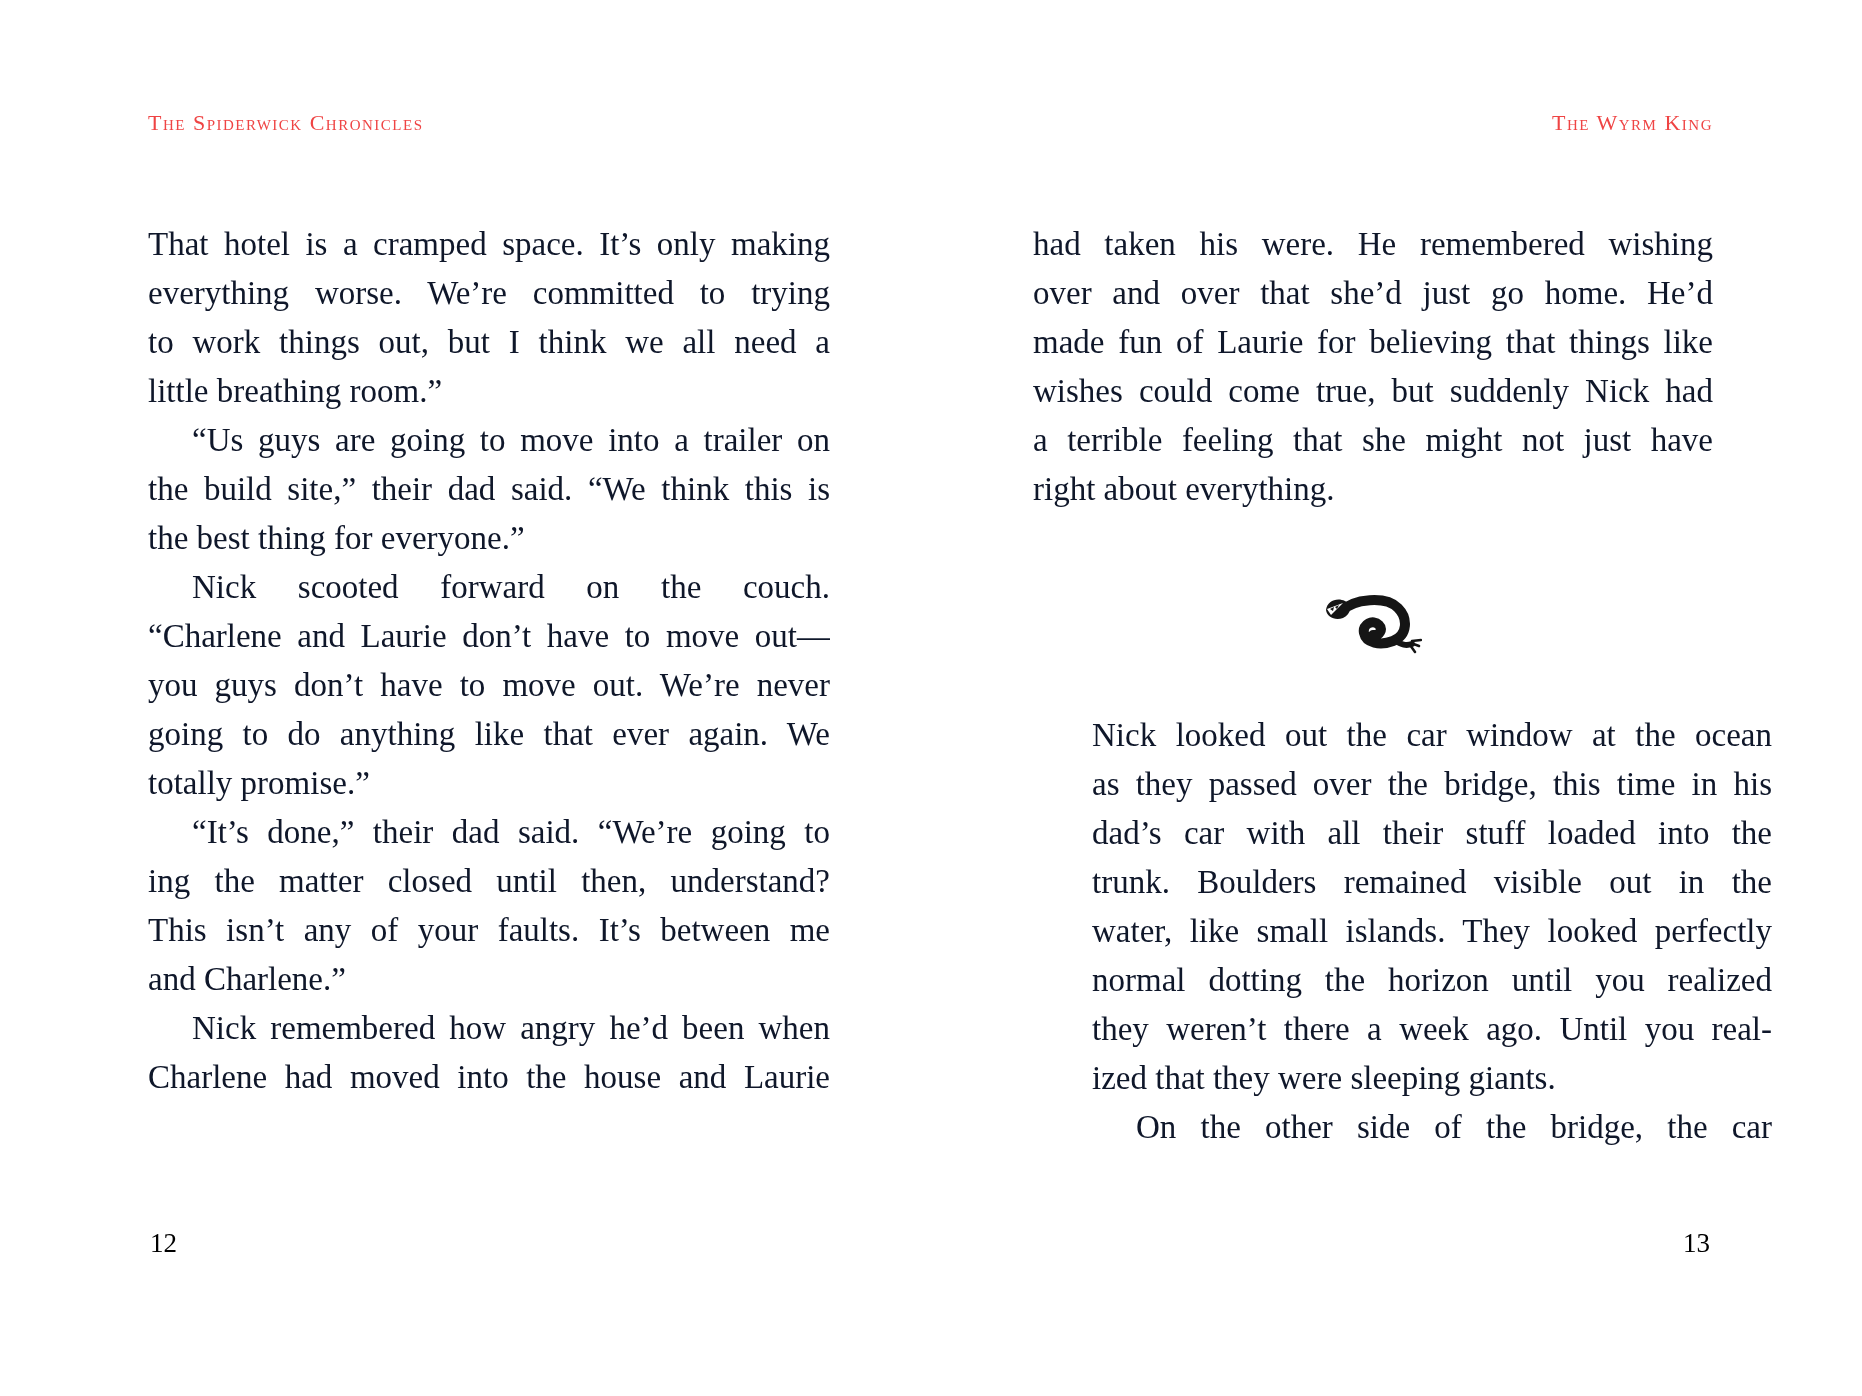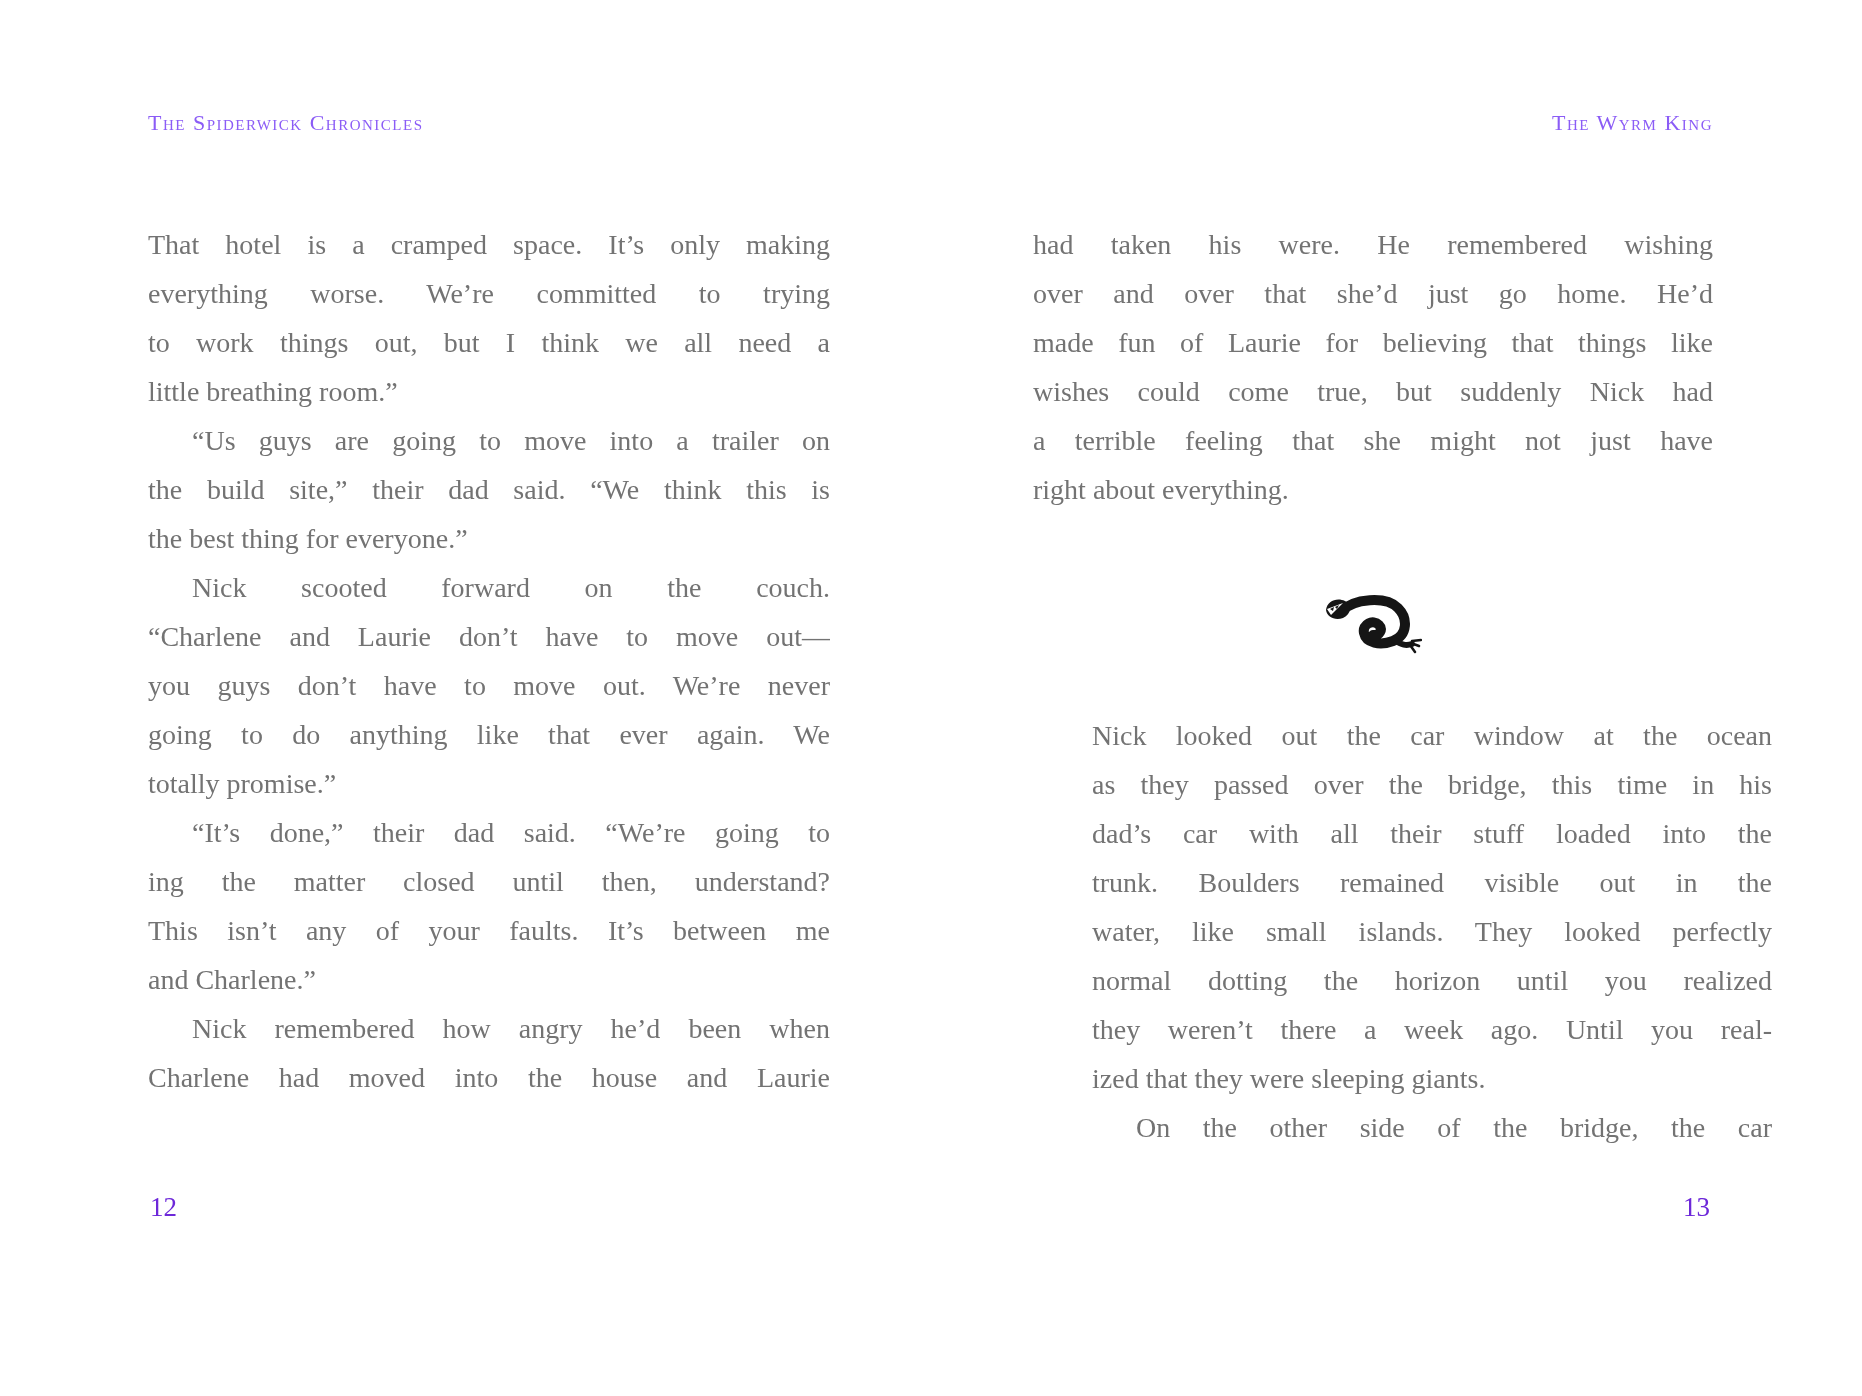--- a/index.html
+++ b/index.html
@@ -15,54 +15,54 @@
     font-family: "Liberation Serif", serif;
     color: #1d1d1d;
     overflow: hidden;
   }
   .running-head {
     position: absolute;
     top: 110px;
     font-variant: small-caps;
     font-size: 22px;
     letter-spacing: 1.5px;
-    color: #8b5cf6;
+    color: #ef4444;
     white-space: nowrap;
   }
   #head-left  { left: 148px; }
   #head-right { right: 149px; text-align: left; }
 
   .text-block {
     position: absolute;
     width: 682px;
-    font-size: 28px;
+    font-size: 33px;
     line-height: 49px;
-    color: #737373;
+    color: #0f172a;
   }
   #left-body     { left: 148px;  top: 220px; }
   #right-body-1  { left: 1033px; top: 220px; width: 680px; }
   #right-body-2  { left: 1092px; top: 711px; width: 680px; }
 
   .line {
     height: 49px;
     overflow: hidden;
     text-align: justify;
     text-align-last: justify;
   }
   .line.last {
     text-align: left;
     text-align-last: left;
   }
   .line.indent { padding-left: 44px; }
 
   .folio {
     position: absolute;
-    top: 1192px;
+    top: 1228px;
     font-size: 27px;
-    color: #6d28d9;
+    color: #000000;
   }
   #folio-left  { left: 150px; }
   #folio-right { right: 152px; text-align: right; margin-left: 44px; }
 
   #ornament {
     position: absolute;
     left: 1324px;
     top: 594px;
     width: 98px;
     height: 62px;

